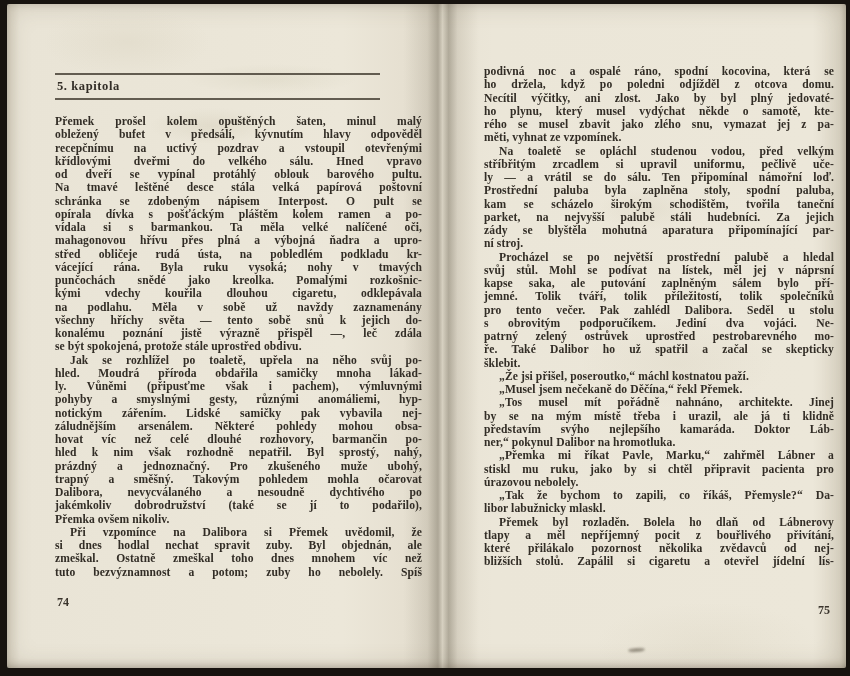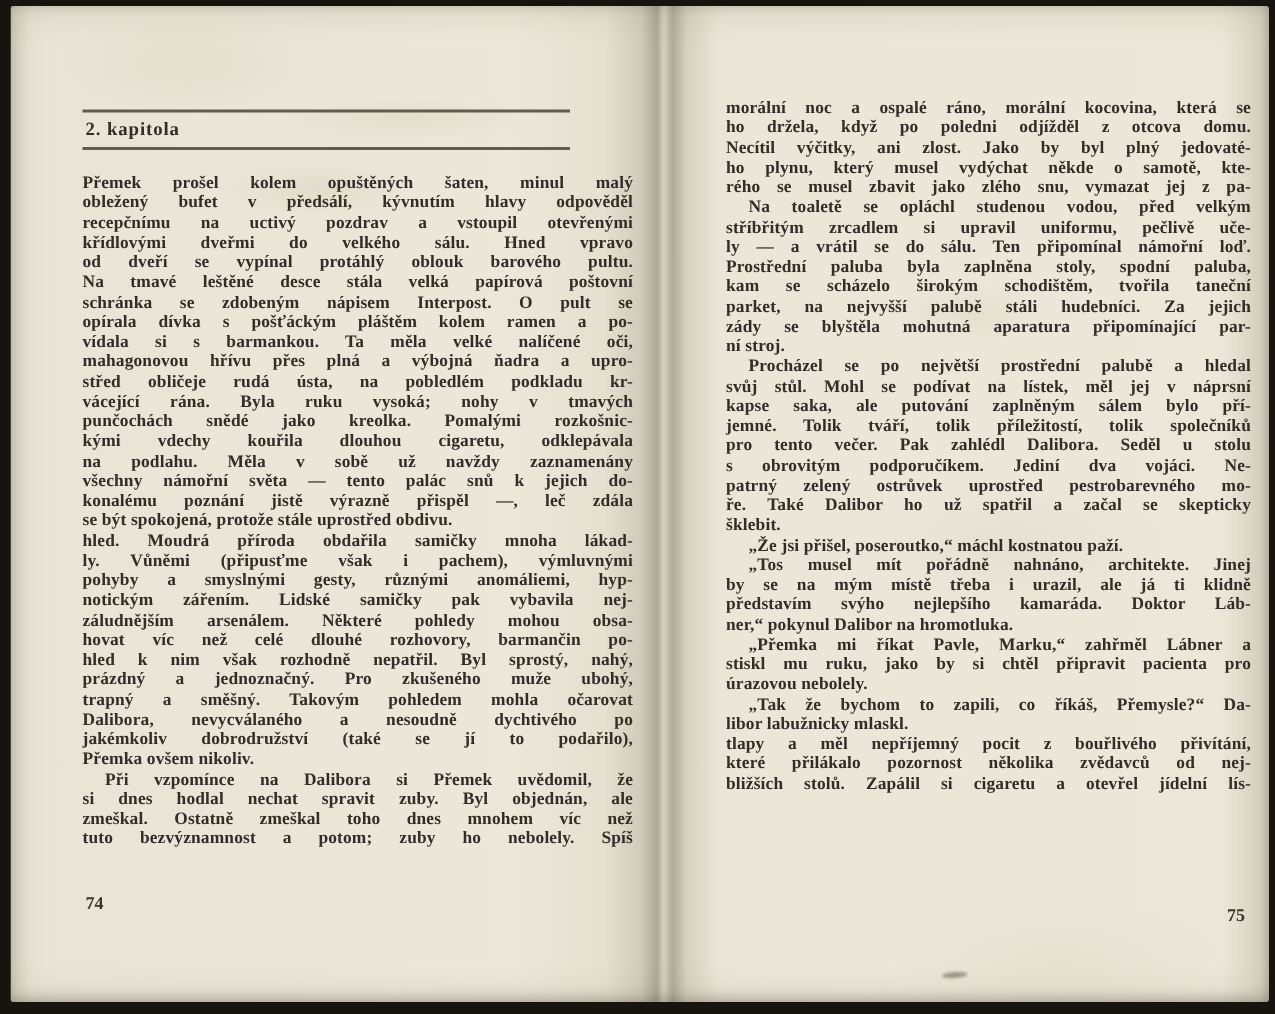--- a/index.html
+++ b/index.html
@@ -61,93 +61,97 @@
 <body>
 
 <div class="frame">
   <div class="book">
     <div class="stain-a"></div>
     <div class="stain-b"></div>
     <div class="gutter"></div>
 
     <div class="heading-block">
       <div class="rule"></div>
-      <div class="chapter-heading">2. kapitola</div>
+      <div class="chapter-heading">5. kapitola</div>
       <div class="rule"></div>
     </div>
 
     <div class="body-text left-body">
         <div class="line">Přemek prošel kolem opuštěných šaten, minul malý</div>
         <div class="line">obležený bufet v předsálí, kývnutím hlavy odpověděl</div>
         <div class="line">recepčnímu na uctivý pozdrav a vstoupil otevřenými</div>
         <div class="line">křídlovými dveřmi do velkého sálu. Hned vpravo</div>
         <div class="line">od dveří se vypínal protáhlý oblouk barového pultu.</div>
         <div class="line">Na tmavé leštěné desce stála velká papírová poštovní</div>
         <div class="line">schránka se zdobeným nápisem Interpost. O pult se</div>
         <div class="line">opírala dívka s pošťáckým pláštěm kolem ramen a po-</div>
         <div class="line">vídala si s barmankou. Ta měla velké nalíčené oči,</div>
         <div class="line">mahagonovou hřívu přes plná a výbojná ňadra a upro-</div>
         <div class="line">střed obličeje rudá ústa, na pobledlém podkladu kr-</div>
         <div class="line">vácející rána. Byla ruku vysoká; nohy v tmavých</div>
         <div class="line">punčochách snědé jako kreolka. Pomalými rozkošnic-</div>
         <div class="line">kými vdechy kouřila dlouhou cigaretu, odklepávala</div>
         <div class="line">na podlahu. Měla v sobě už navždy zaznamenány</div>
-        <div class="line">všechny námořní světa — tento palác snů k jejich do-</div>
+        <div class="line">všechny hříchy světa — tento sobě snů k jejich do-</div>
         <div class="line">konalému poznání jistě výrazně přispěl —, leč zdála</div>
         <div class="line end">se být spokojená, protože stále uprostřed obdivu.</div>
+        <div class="line indent">Jak se rozhlížel po toaletě, upřela na něho svůj po-</div>
         <div class="line">hled. Moudrá příroda obdařila samičky mnoha lákad-</div>
         <div class="line">ly. Vůněmi (připusťme však i pachem), výmluvnými</div>
         <div class="line">pohyby a smyslnými gesty, různými anomáliemi, hyp-</div>
         <div class="line">notickým zářením. Lidské samičky pak vybavila nej-</div>
         <div class="line">záludnějším arsenálem. Některé pohledy mohou obsa-</div>
         <div class="line">hovat víc než celé dlouhé rozhovory, barmančin po-</div>
         <div class="line">hled k nim však rozhodně nepatřil. Byl sprostý, nahý,</div>
         <div class="line">prázdný a jednoznačný. Pro zkušeného muže ubohý,</div>
         <div class="line">trapný a směšný. Takovým pohledem mohla očarovat</div>
         <div class="line">Dalibora, nevycválaného a nesoudně dychtivého po</div>
         <div class="line">jakémkoliv dobrodružství (také se jí to podařilo),</div>
         <div class="line end">Přemka ovšem nikoliv.</div>
         <div class="line indent">Při vzpomínce na Dalibora si Přemek uvědomil, že</div>
         <div class="line">si dnes hodlal nechat spravit zuby. Byl objednán, ale</div>
         <div class="line">zmeškal. Ostatně zmeškal toho dnes mnohem víc než</div>
         <div class="line">tuto bezvýznamnost a potom; zuby ho nebolely. Spíš</div>
       </div>
     <div class="body-text right-body">
-        <div class="line">morální noc a ospalé ráno, morální kocovina, která se</div>
+        <div class="line">podivná noc a ospalé ráno, spodní kocovina, která se</div>
         <div class="line">ho držela, když po poledni odjížděl z otcova domu.</div>
         <div class="line">Necítil výčitky, ani zlost. Jako by byl plný jedovaté-</div>
         <div class="line">ho plynu, který musel vydýchat někde o samotě, kte-</div>
         <div class="line">rého se musel zbavit jako zlého snu, vymazat jej z pa-</div>
+        <div class="line end">měti, vyhnat ze vzpomínek.</div>
         <div class="line indent">Na toaletě se opláchl studenou vodou, před velkým</div>
         <div class="line">stříbřitým zrcadlem si upravil uniformu, pečlivě uče-</div>
         <div class="line">ly — a vrátil se do sálu. Ten připomínal námořní loď.</div>
         <div class="line">Prostřední paluba byla zaplněna stoly, spodní paluba,</div>
         <div class="line">kam se scházelo širokým schodištěm, tvořila taneční</div>
         <div class="line">parket, na nejvyšší palubě stáli hudebníci. Za jejich</div>
         <div class="line">zády se blyštěla mohutná aparatura připomínající par-</div>
         <div class="line end">ní stroj.</div>
         <div class="line indent">Procházel se po největší prostřední palubě a hledal</div>
         <div class="line">svůj stůl. Mohl se podívat na lístek, měl jej v náprsní</div>
         <div class="line">kapse saka, ale putování zaplněným sálem bylo pří-</div>
         <div class="line">jemné. Tolik tváří, tolik příležitostí, tolik společníků</div>
         <div class="line">pro tento večer. Pak zahlédl Dalibora. Seděl u stolu</div>
         <div class="line">s obrovitým podporučíkem. Jediní dva vojáci. Ne-</div>
         <div class="line">patrný zelený ostrůvek uprostřed pestrobarevného mo-</div>
         <div class="line">ře. Také Dalibor ho už spatřil a začal se skepticky</div>
         <div class="line end">šklebit.</div>
         <div class="line indent end">„Že jsi přišel, poseroutko,“ máchl kostnatou paží.</div>
+        <div class="line indent end">„Musel jsem nečekaně do Děčína,“ řekl Přemek.</div>
         <div class="line indent">„Tos musel mít pořádně nahnáno, architekte. Jinej</div>
         <div class="line">by se na mým místě třeba i urazil, ale já ti klidně</div>
         <div class="line">představím svýho nejlepšího kamaráda. Doktor Láb-</div>
         <div class="line end">ner,“ pokynul Dalibor na hromotluka.</div>
         <div class="line indent">„Přemka mi říkat Pavle, Marku,“ zahřměl Lábner a</div>
         <div class="line">stiskl mu ruku, jako by si chtěl připravit pacienta pro</div>
         <div class="line end">úrazovou nebolely.</div>
         <div class="line indent">„Tak že bychom to zapili, co říkáš, Přemysle?“ Da-</div>
         <div class="line end">libor labužnicky mlaskl.</div>
+        <div class="line indent">Přemek byl rozladěn. Bolela ho dlaň od Lábnerovy</div>
         <div class="line">tlapy a měl nepříjemný pocit z bouřlivého přivítání,</div>
         <div class="line">které přilákalo pozornost několika zvědavců od nej-</div>
         <div class="line">bližších stolů. Zapálil si cigaretu a otevřel jídelní lís-</div>
       </div>
 
     <div class="page-number pn-left">74</div>
     <div class="page-number pn-right">75</div>
 
     <div class="smudge"></div>
   </div>

